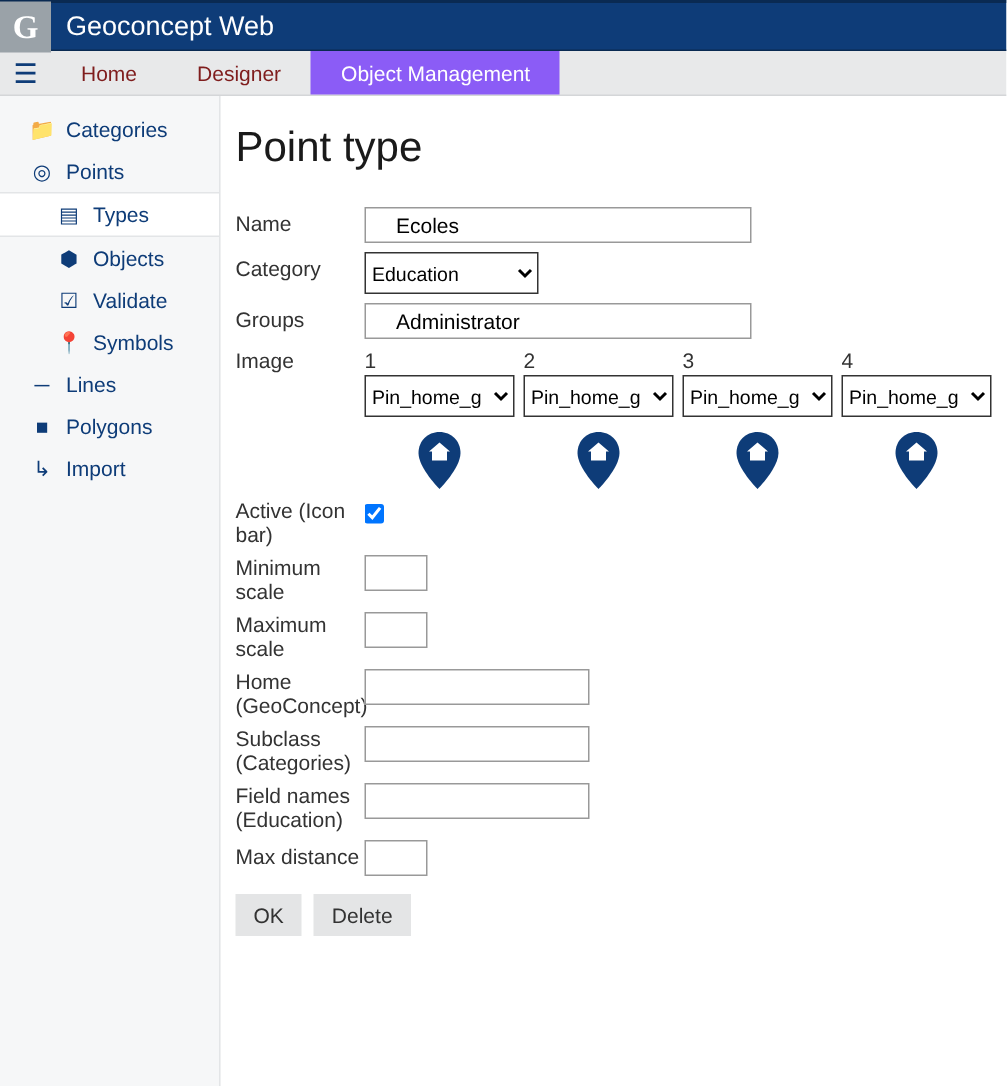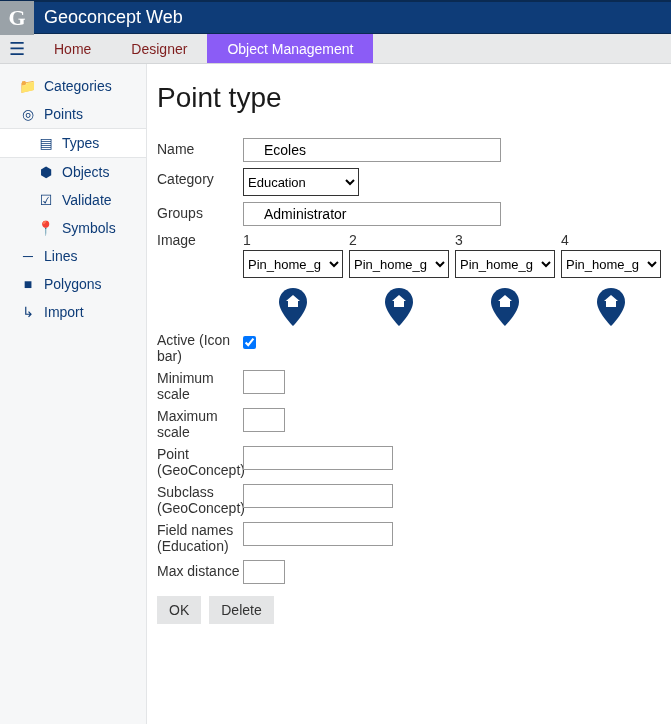--- a/index.html
+++ b/index.html
@@ -180,26 +180,26 @@
       <div class="form-label tall">Minimum scale</div>
       <div class="form-field"><input type="text" class="txt w28" value="1" style=""></div>
     </div>
 
     <div class="form-row">
       <div class="form-label tall">Maximum scale</div>
       <div class="form-field"><input type="text" class="txt w28" value="12" style=""></div>
     </div>
 
     <div class="form-row">
-      <div class="form-label tall">Point (GeoConcept)</div>
+      <div class="form-label tall">Home (GeoConcept)</div>
       <div class="form-field"><input type="text" class="txt w150" value="" style=""></div>
     </div>
 
     <div class="form-row">
-      <div class="form-label tall">Subclass (GeoConcept)</div>
+      <div class="form-label tall">Subclass (Categories)</div>
       <div class="form-field"><input type="text" class="txt w150" value="" style=""></div>
     </div>
 
     <div class="form-row">
       <div class="form-label tall">Field names (Education)</div>
       <div class="form-field"><input type="text" class="txt w150" value="" style=""></div>
     </div>
 
     <div class="form-row">
       <div class="form-label">Max distance</div>

